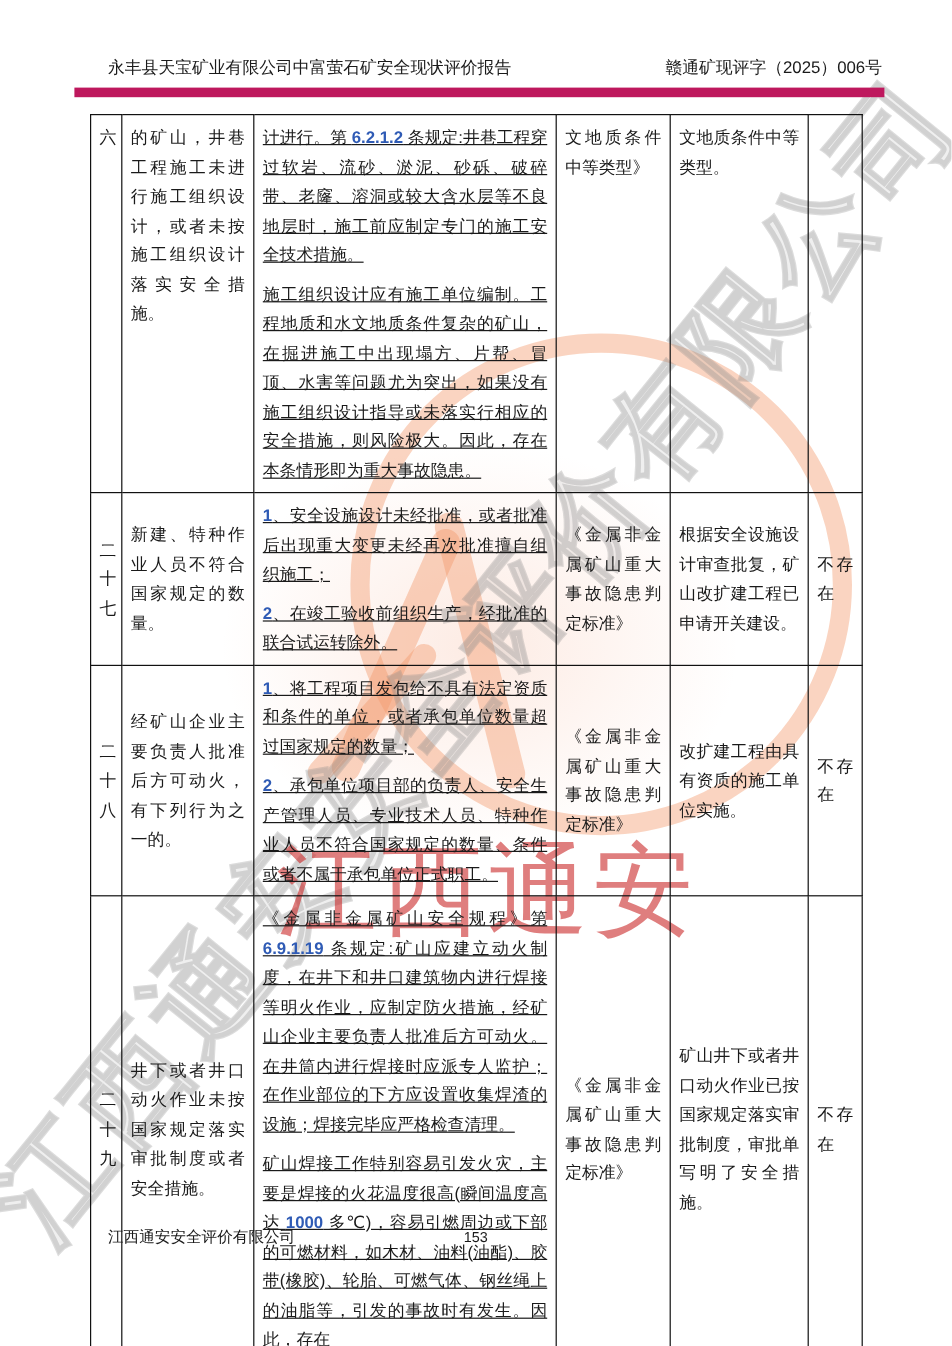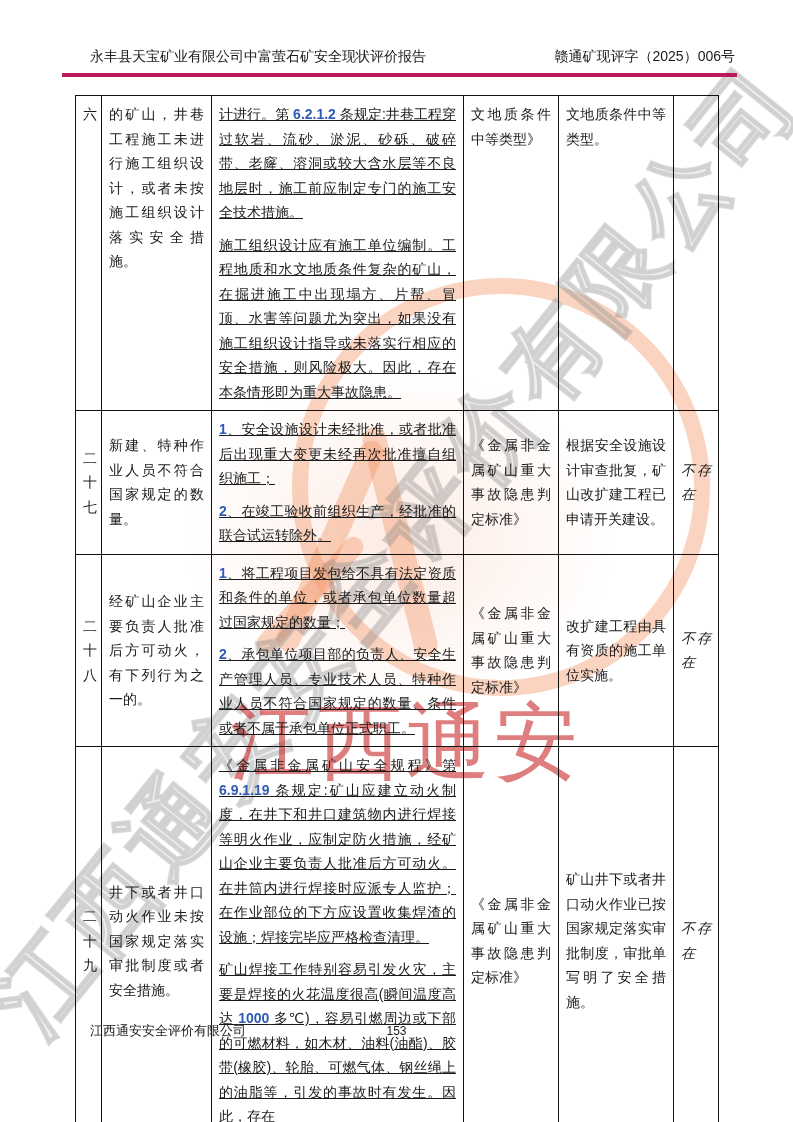--- a/index.html
+++ b/index.html
@@ -28,41 +28,41 @@
     color:rgba(140,140,140,0.14);-webkit-text-stroke:2px rgba(140,140,140,0.30);
   }
   .wm-red{
     position:absolute;left:230px;top:686px;font-size:84px;font-weight:400;
     letter-spacing:4px;color:rgba(202,40,40,0.60);white-space:nowrap;
   }
   
   .header{
     position:absolute;left:62px;right:56px;top:48px;z-index:1;
     display:flex;justify-content:space-between;align-items:flex-end;
-    border-bottom:4px solid #be185d;padding:0 2px 7px 28px;font-size:14px;
+    border-bottom:8px solid #be185d;padding:0 2px 7px 28px;font-size:14px;
   }
   
   table.doc{
     position:absolute;left:75px;top:95px;z-index:1;
     border-collapse:collapse;table-layout:fixed;width:643px;background:transparent;
   }
   table.doc td{
     border:1.5px solid #111;padding:6px 7px;vertical-align:middle;
     font-size:14px;line-height:1.75;text-align:justify;background:transparent;
   }
   tr:nth-child(1){height:290px;}
   tr:nth-child(2){height:125px;}
   tr:nth-child(3){height:170px;}
   tr:nth-child(4){height:330px;}
   tr.top-align td{vertical-align:top;}
   td.num{padding:4px 2px;text-align:center;word-break:break-all;font-size:15px;line-height:1.9;}
   td.detail{vertical-align:top;text-decoration:underline;}
   td.detail p{margin:0 0 8px 0;}
   td.detail p:last-child{margin-bottom:0;}
-  td.conclusion{text-align:center;font-style:italic;}
+  td.conclusion{text-align:center;}
   .num-blue{color:#2f5bb5;font-weight:700;}
   
   .footer{position:absolute;left:0;right:0;top:1022px;height:24px;z-index:1;font-size:13px;}
   .footer .company{position:absolute;left:90px;top:0;}
   .footer .pageno{position:absolute;left:50%;transform:translateX(-50%);top:2px;font-size:12px;}
 </style>
 </head>
 <body>
 
 <div class="page">

